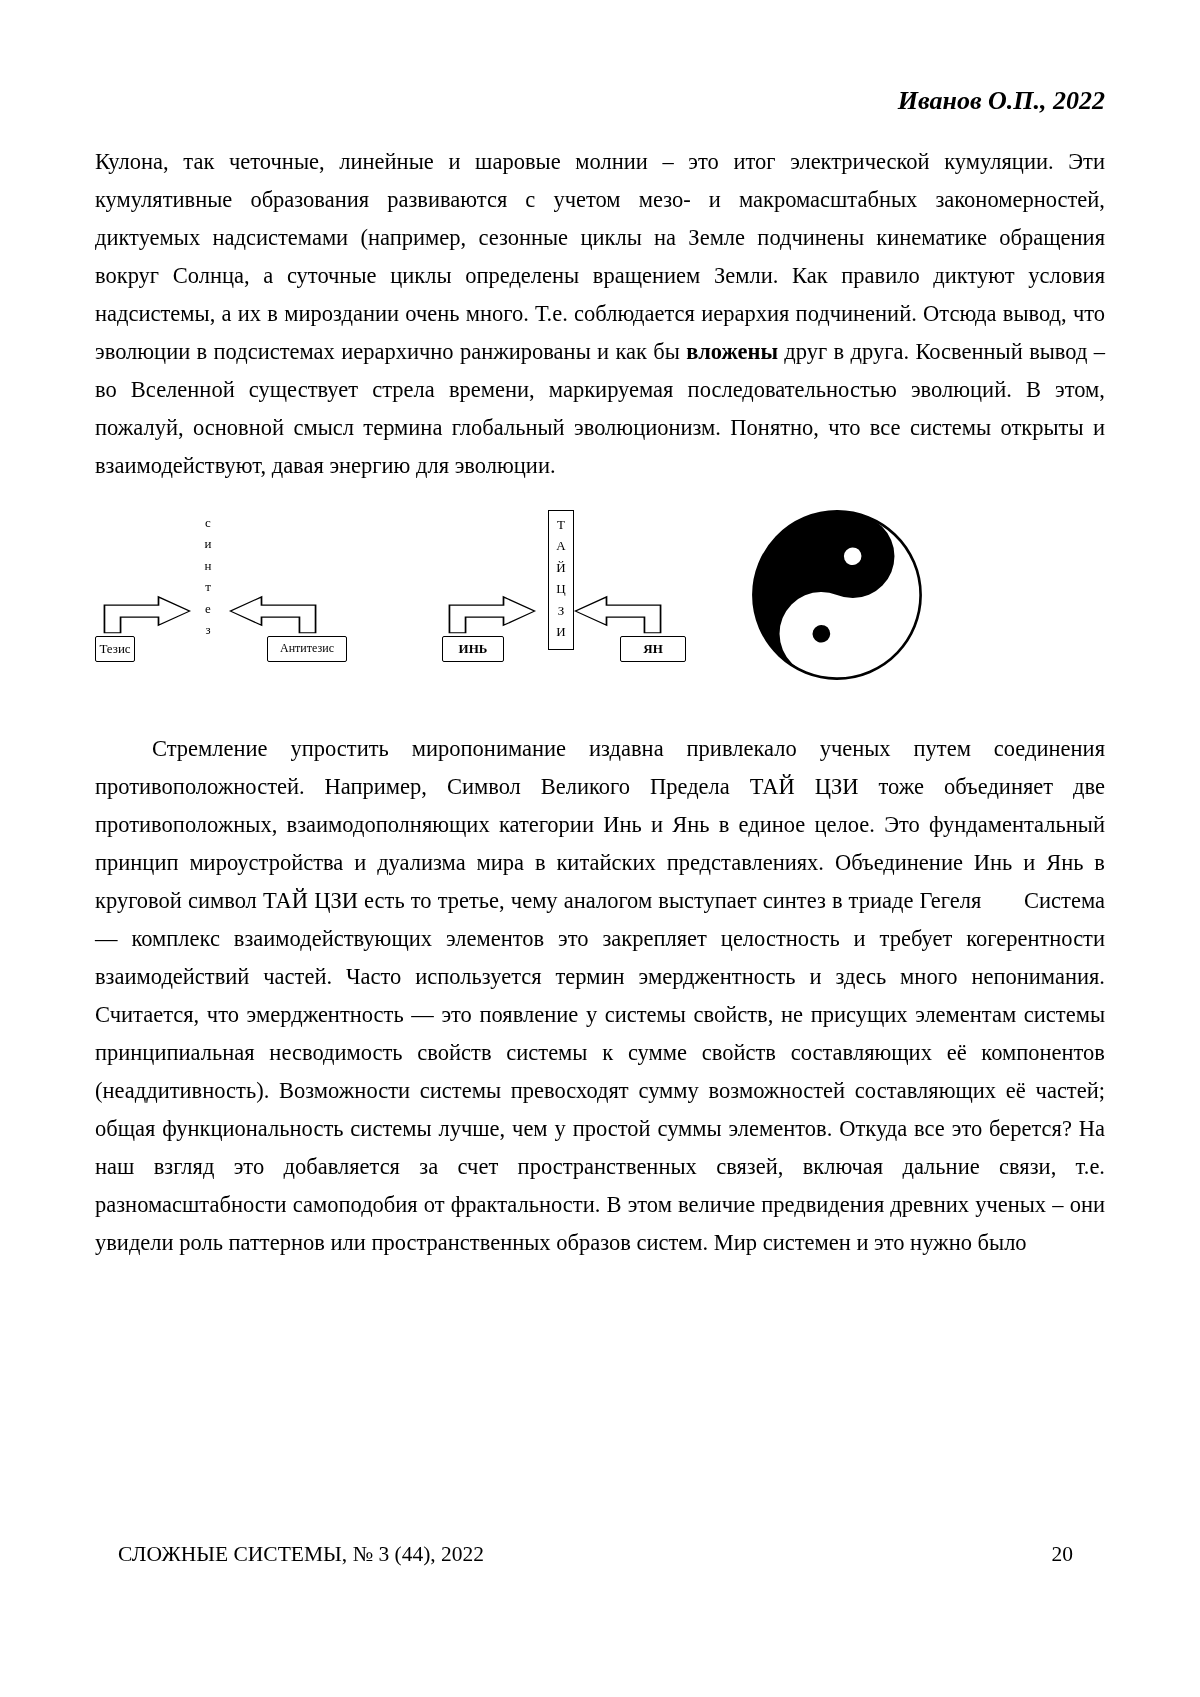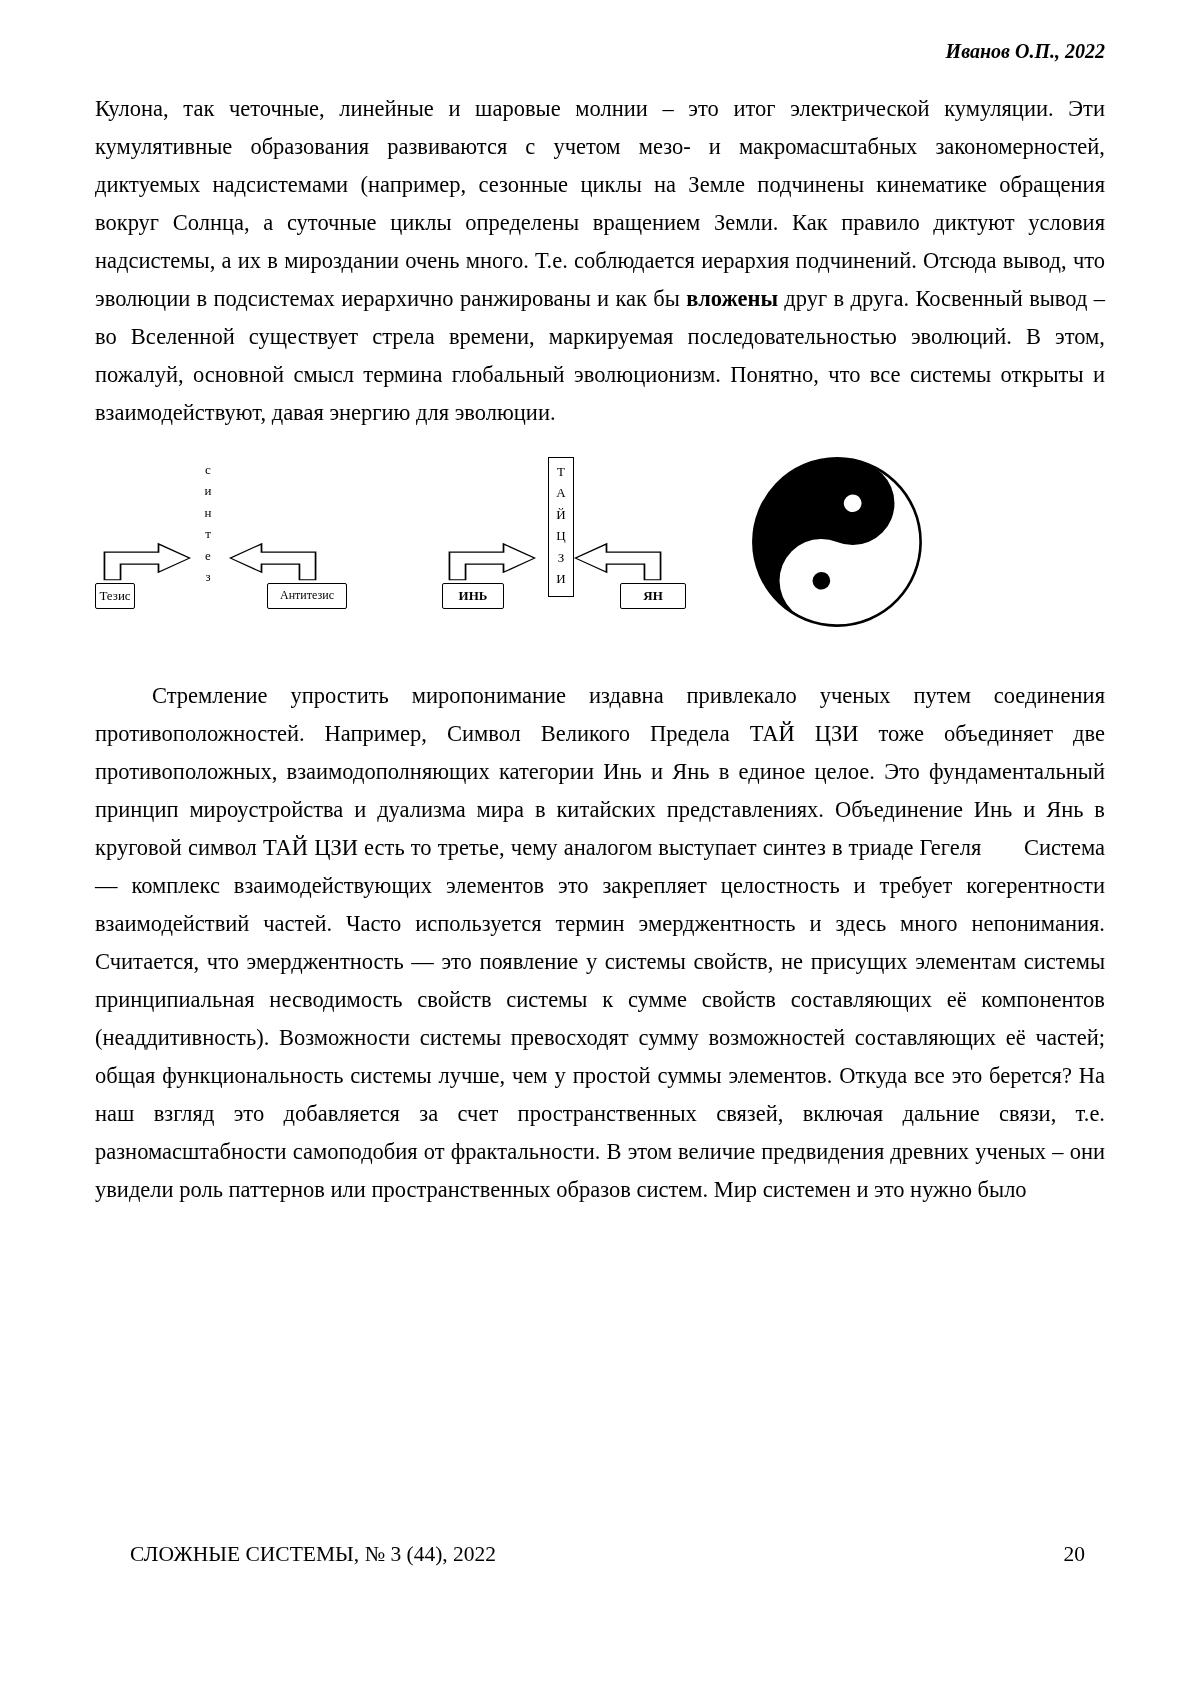--- a/index.html
+++ b/index.html
@@ -9,23 +9,23 @@
     width: 1200px;
     height: 1697px;
     margin: 0 auto;
     background: #ffffff;
     font-family: "Liberation Serif", "DejaVu Serif", serif;
     color: #000000;
     overflow: hidden;
   }
   .content { position: absolute; left: 95px; top: 0; width: 1010px; }
   .author-line {
-    margin-top: 40px;
+    margin-top: 86px;
     text-align: right;
-    font-size: 20px;
+    font-size: 26px;
     font-weight: bold;
     font-style: italic;
   }
   .para {
     font-size: 22.5px;
     line-height: 38px;
     text-align: justify;
   }
   .p1 { margin-top: 27px; }
   .p1 .bold-run { font-weight: bold; }
@@ -92,21 +92,21 @@
     line-height: 30px;
   }
   .caption .cap-label { font-weight: bold; }
   .caption .cap-text { font-style: italic; }
 
   .p2 { margin-top: 48px; text-indent: 57px; }
 
   .footer {
     position: absolute;
     top: 1542px;
-    left: 130px;
+    left: 118px;
     width: 955px;
     font-size: 21.5px;
     display: flex;
     justify-content: space-between;
   }
 </style>
 </head>
 <body>
 
 <div class="page">

